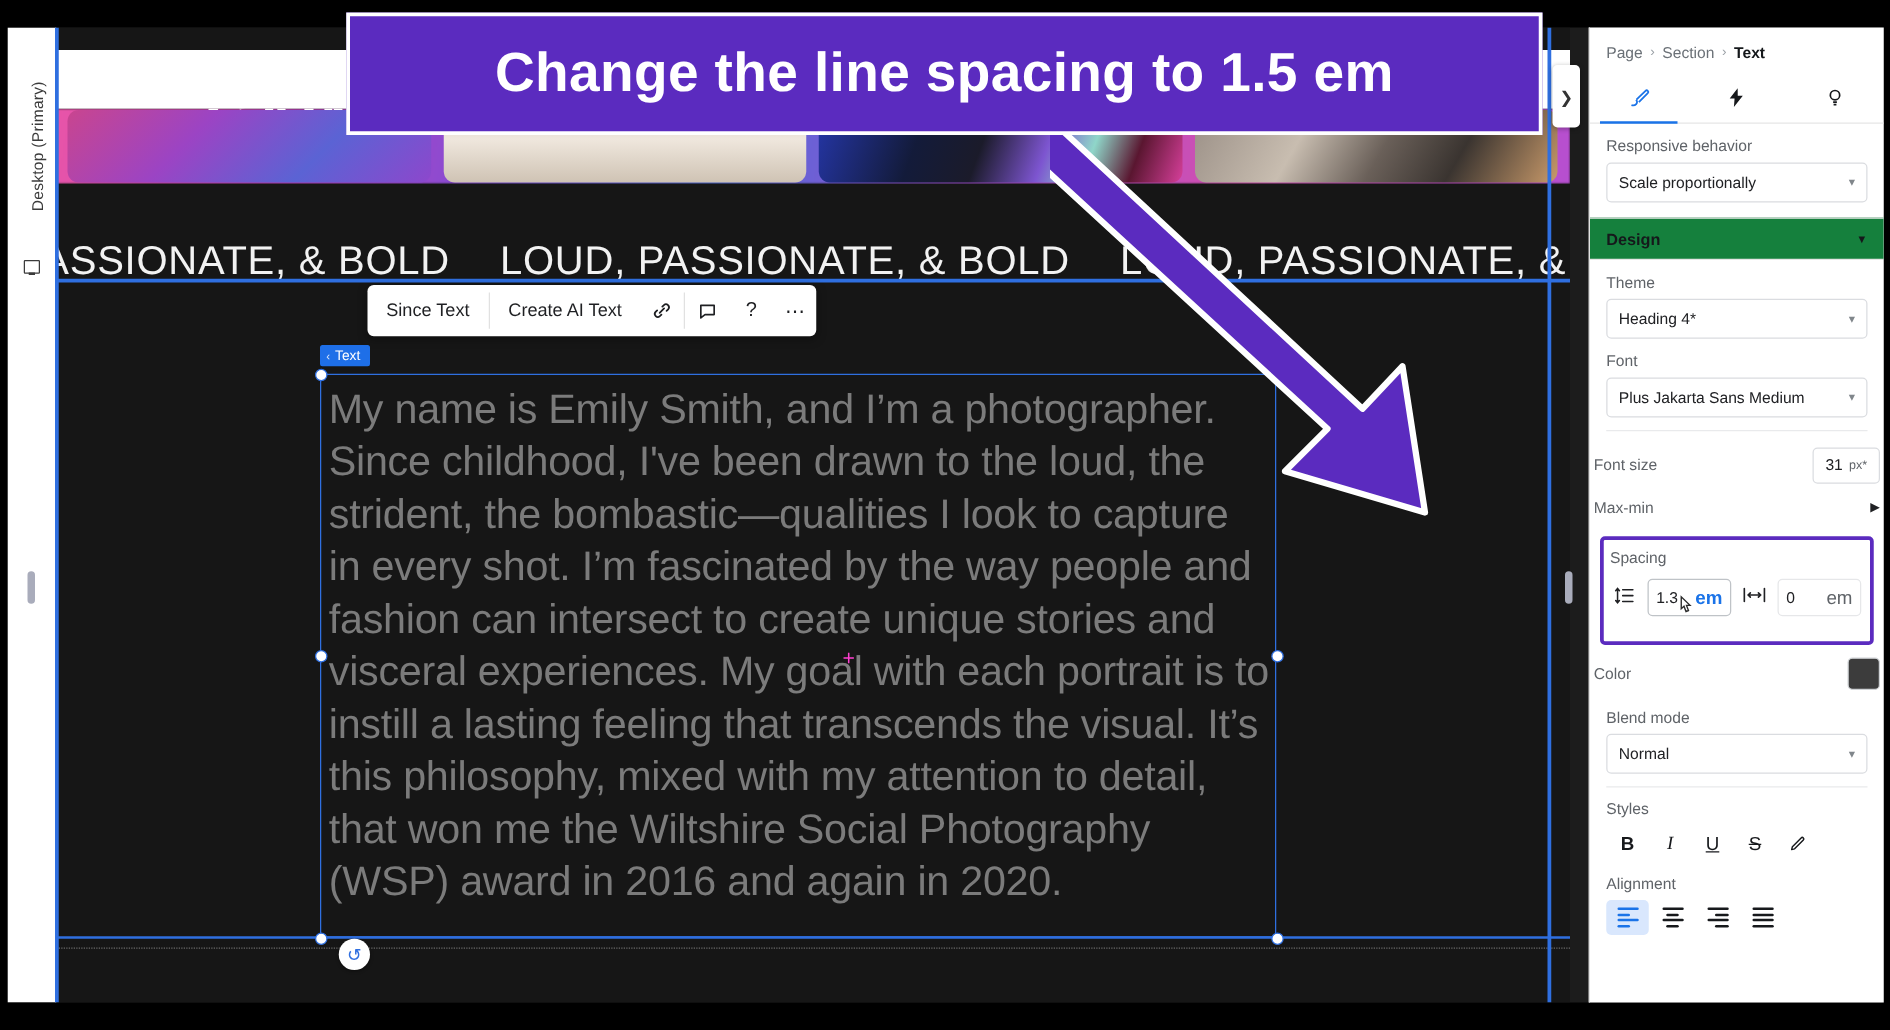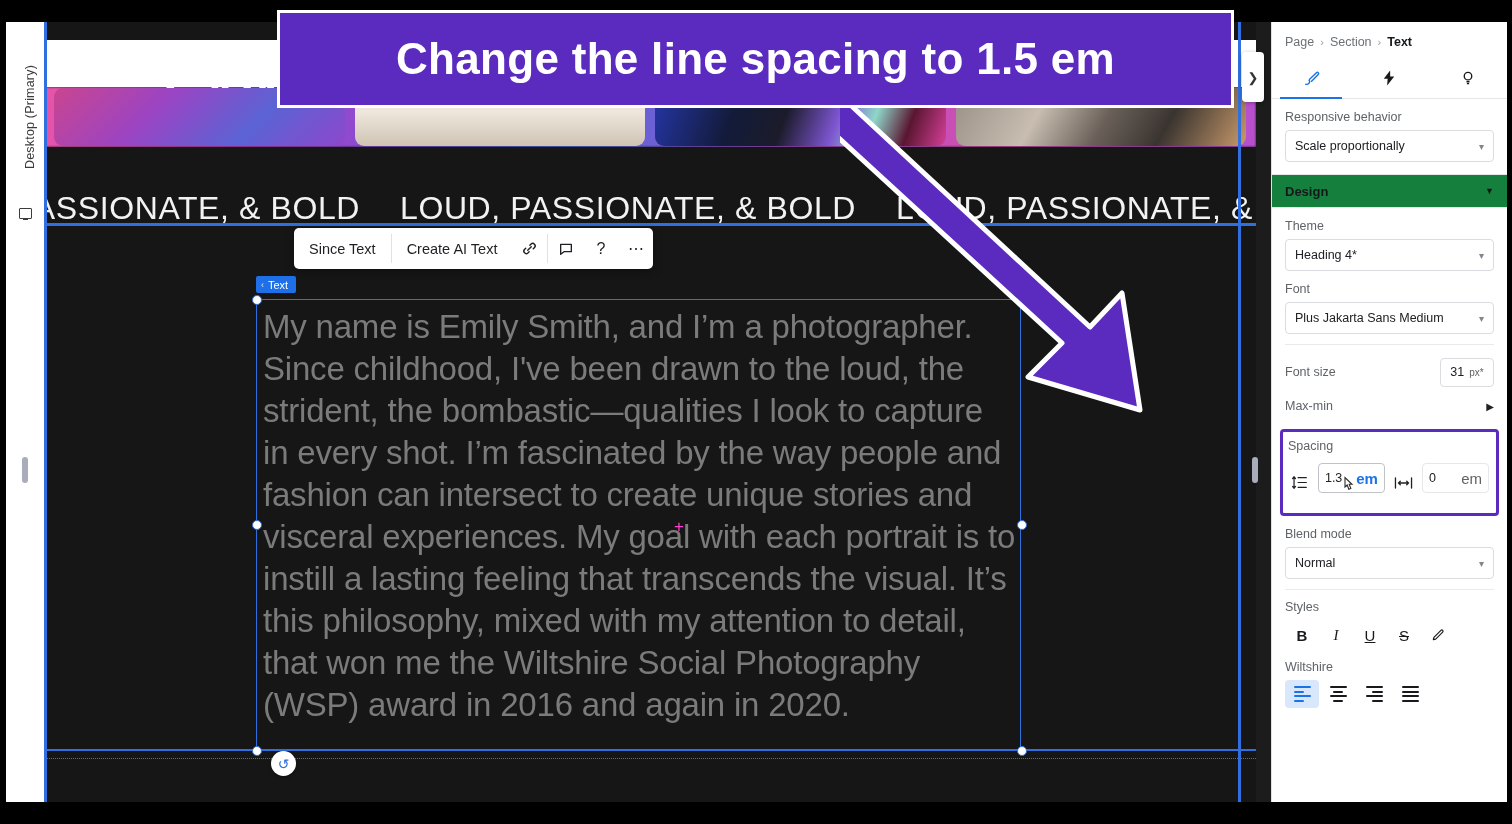--- a/index.html
+++ b/index.html
@@ -93,30 +93,30 @@
   .lbl{font-size:12.5px;color:#5f6368;margin:11px 0 6px;}
   .select{height:30px;border:1px solid #dadce0;border-radius:4px;display:flex;align-items:center;
     justify-content:space-between;padding:0 9px;font-size:12.5px;color:#202124;background:#fff;}
   .select .cv{color:#80868b;font-size:10px;}
 
   .sec-head{height:32px;background:#15803d;border-top:1px solid #e6e6e6;border-bottom:1px solid #e6e6e6;
     display:flex;align-items:center;justify-content:space-between;padding:0 13px;margin-top:12px;}
   .sec-head .t{font-size:13px;font-weight:700;color:#15181b;}
   .sec-head .c{font-size:9px;color:#15181b;}
 
-  .row{display:flex;align-items:center;justify-content:space-between;padding:0 13px;min-height:34px;}
+  .row{display:flex;align-items:center;justify-content:space-between;padding:0 3px;min-height:34px;}
   .row .name{font-size:12.5px;color:#5f6368;}
   .numbox{width:52px;height:27px;border:1px solid #dadce0;border-radius:4px;display:flex;align-items:center;
     justify-content:center;gap:5px;font-size:12.5px;color:#202124;background:#fff;}
   .numbox .u{font-size:10px;color:#5f6368;}
   .arrow-r{font-size:10px;color:#202124;}
   .divider{height:1px;background:#e9eaec;margin:10px 0;}
 
   .spacing-hl{margin:6px 8px 0;border:3px solid #5b2bbf;border-radius:4px;padding:5px 5px 20px;}
-  .sp-row{display:flex;align-items:flex-end;gap:9px;padding:4px 2px 0;}
+  .sp-row{display:flex;align-items:center;gap:9px;padding:4px 2px 0;}
   .sp-ico{width:20px;text-align:center;font-size:15px;color:#202124;}
   .sp-field{width:56px;height:28px;border:1px solid #bfc3c7;border-radius:4px;display:flex;align-items:center;
     padding:0 6px;justify-content:space-between;position:relative;background:#fff;}
   .sp-field.plain{border-color:#e6e7e9;}
   .sp-field .v{font-size:12.5px;color:#202124;}
   .sp-field .u{font-size:15px;color:#1a73e8;font-weight:700;}
   .sp-field.plain .u{color:#5f6368;font-weight:400;}
   .cursor-hand{position:absolute;left:24px;top:12px;width:14px;height:17px;}
 
   .swatch{width:24px;height:24px;border-radius:4px;background:#3c3c3c;border:1px solid #cfd2d5;}
@@ -314,20 +314,24 @@
             <path d="M2 2v14M24 2v14M7 9h12M8.6 6.6 6.2 9l2.4 2.4M17.4 6.6 19.8 9l-2.4 2.4"></path>
           </svg>
         </span>
         <span class="sp-field plain">
           <span class="v">0</span>
           <span class="u">em</span>
         </span>
       </div>
     </div>
 
+    <div class="row" style="margin-top:6px">
+      <span class="name">Color</span>
+      <span class="swatch"></span>
+    </div>
 
     <div class="sec">
       <div class="lbl">Blend mode</div>
       <div class="select">
         <span>Normal</span>
         <span class="cv">▾</span>
       </div>
       <div class="divider"></div>
       <div class="lbl" style="margin:4px 0 2px">Styles</div>
     </div>
@@ -338,21 +342,21 @@
       <span class="style-btn" style="text-decoration:underline">U</span>
       <span class="style-btn" style="text-decoration:line-through">S</span>
       <span class="style-btn">
         <svg width="14" height="14" viewBox="0 0 24 24" fill="none" stroke="#17191c" stroke-width="2" stroke-linejoin="round">
           <path d="M4 20l4-1L20 7a2 2 0 00-3-3L5 16z"></path>
         </svg>
       </span>
     </div>
 
     <div class="sec">
-      <div class="lbl" style="margin:10px 0 2px">Wiltshire</div>
+      <div class="lbl" style="margin:10px 0 2px">Alignment</div>
     </div>
     <div class="align-row">
       <span class="align-btn active">
         <span class="al">
             <i style="width:100%"></i>
             <i style="width:62%"></i>
             <i style="width:100%"></i>
             <i style="width:62%"></i>
           </span>
       </span>

